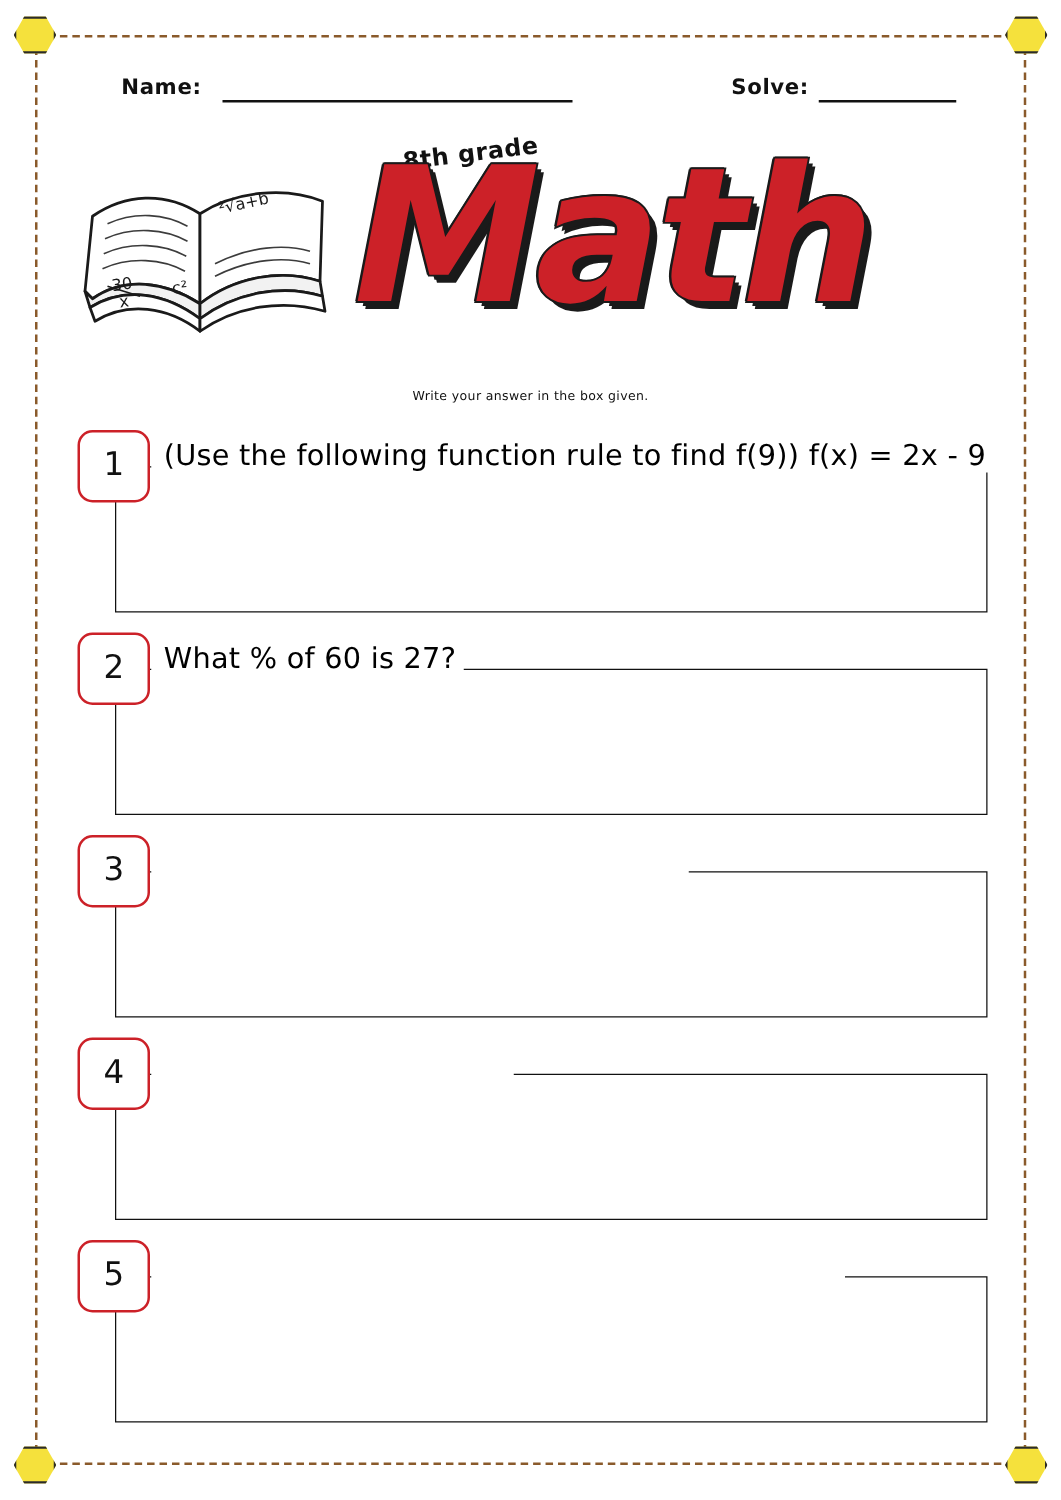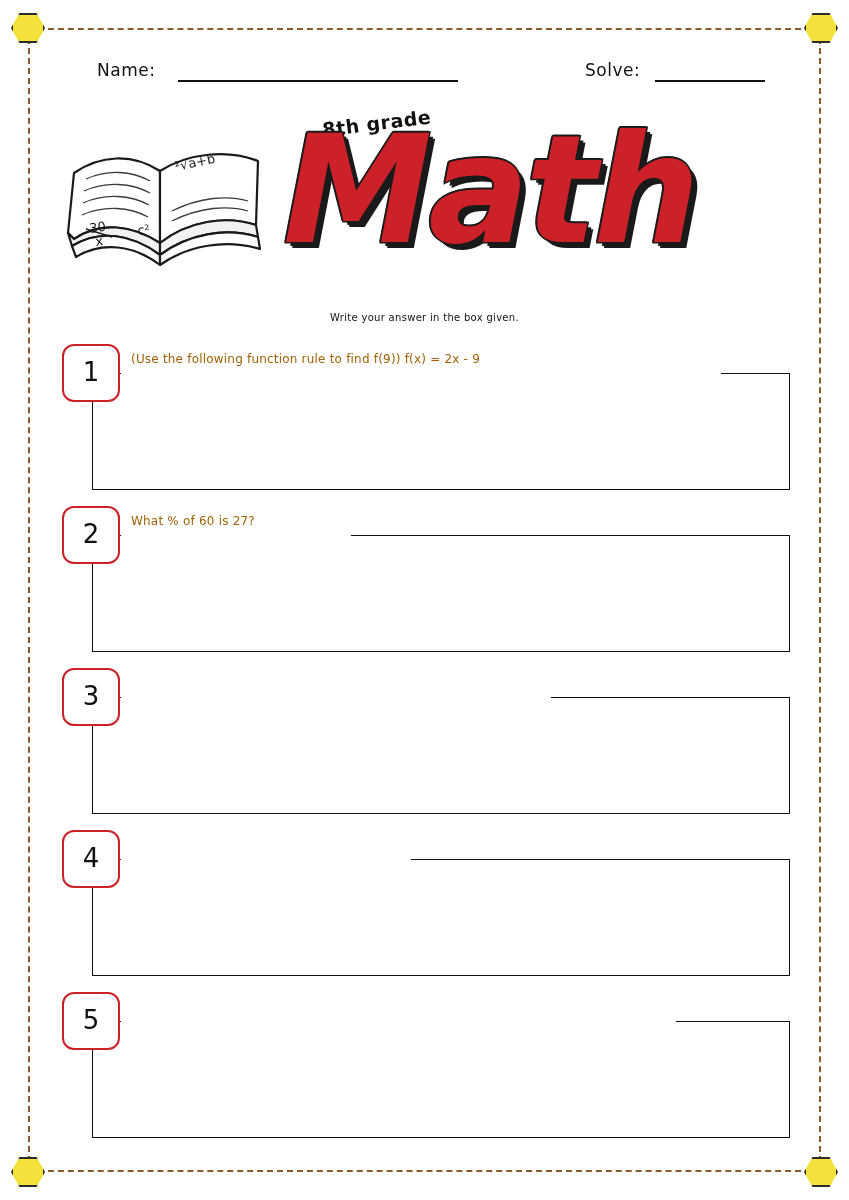--- a/index.html
+++ b/index.html
@@ -48,21 +48,21 @@
   .namedate {
     position: absolute;
     left: 0; right: 0;
     top: 56px;
     height: 30px;
   }
   .nd-label {
     position: absolute;
     font-family: "DejaVu Sans", sans-serif;
     font-size: 17px;
-    font-weight: normal;
+    font-weight: bold;
     color: #111;
     letter-spacing: .5px;
   }
   .nd-line {
     position: absolute;
     border-bottom: 2px solid #111;
     height: 0;
   }
   #name-label { left: 97px;  top: 4px; }
   #name-line  { left: 178px; top: 24px; width: 280px; }
@@ -156,22 +156,22 @@
     text-align: center;
     font-family: "DejaVu Sans", sans-serif;
     font-size: 26px;
     color: #111;
   }
   .qtext {
     position: absolute;
     left: 131px;
     top: 12px;
     font-family: "DejaVu Sans", sans-serif;
-    font-size: 12px;
-    color: #a16207;
+    font-size: 23px;
+    color: #000000;
     letter-spacing: .2px;
     z-index: 3;
     background: #fff;
     padding-right: 6px;
   }
   .answer-box {
     position: absolute;
     left: 92px;
     top: 33px;
     width: 698px;

